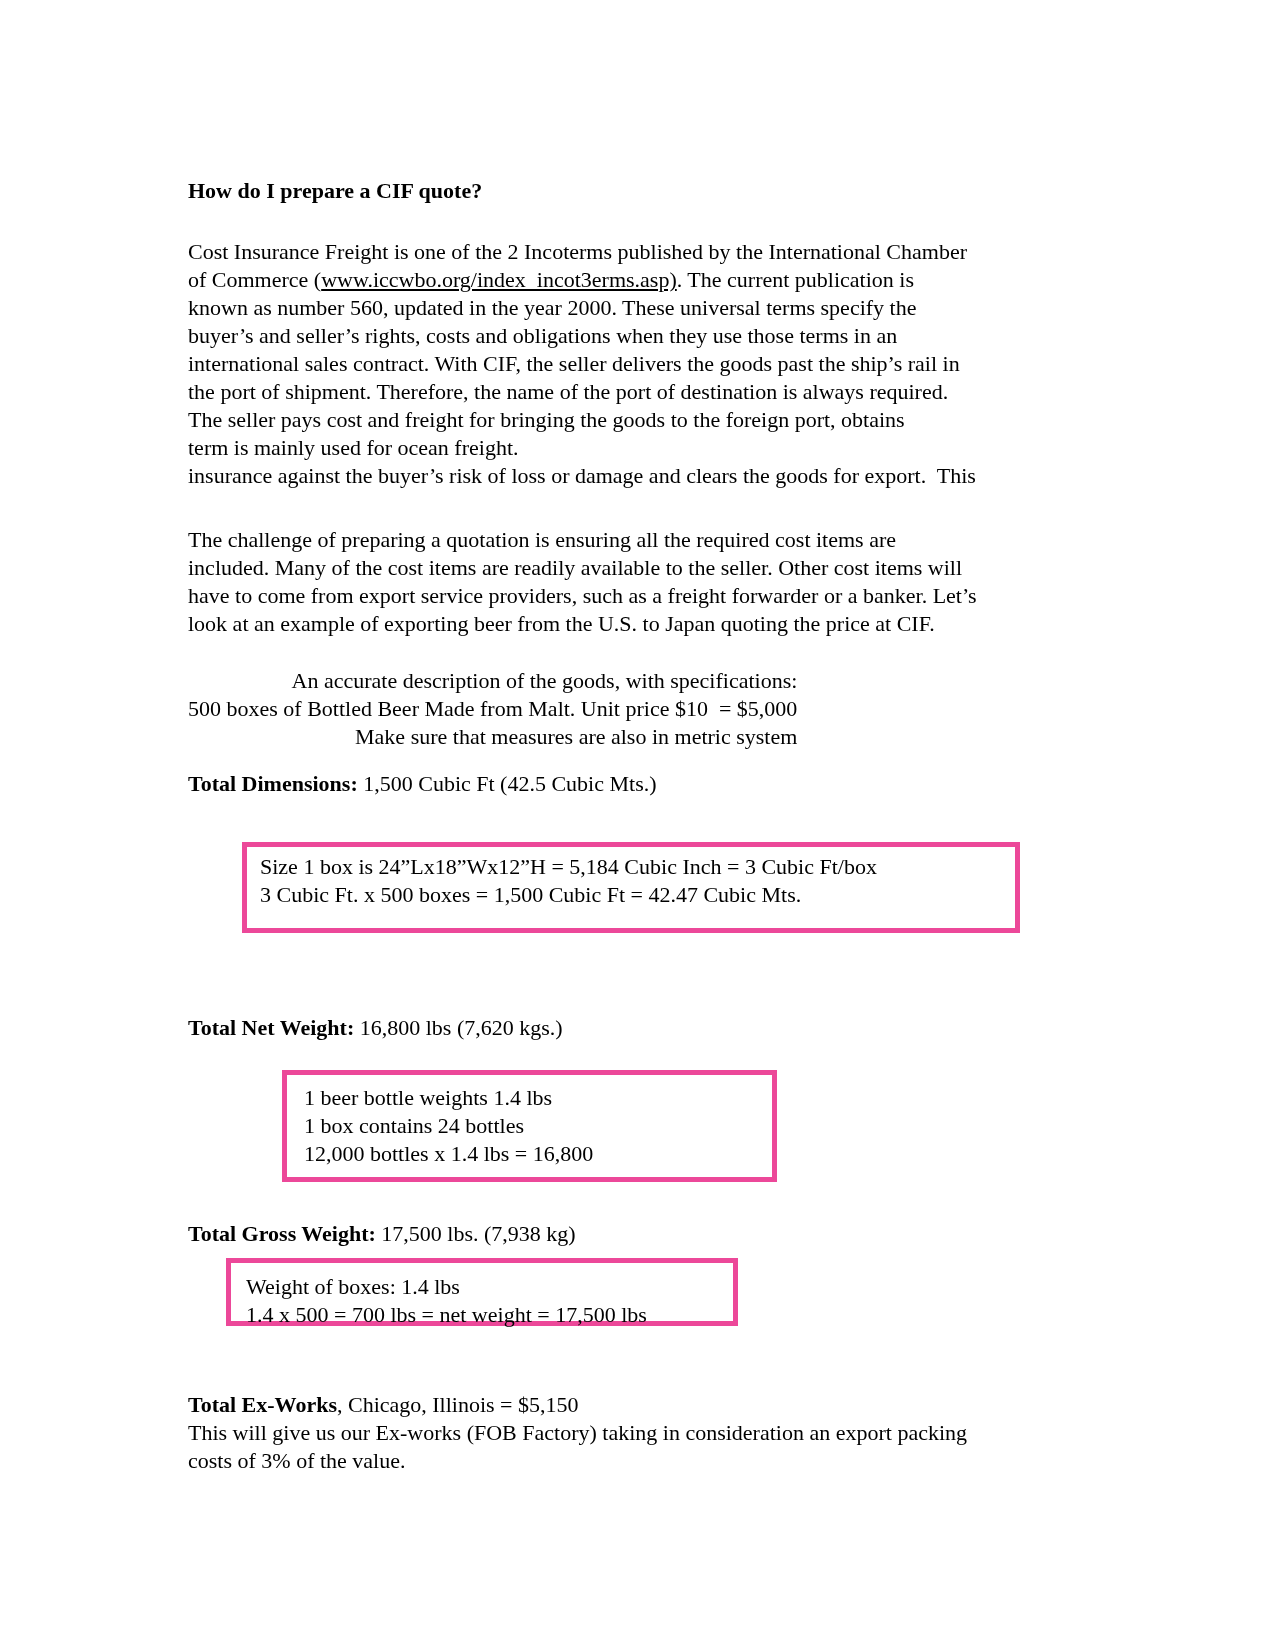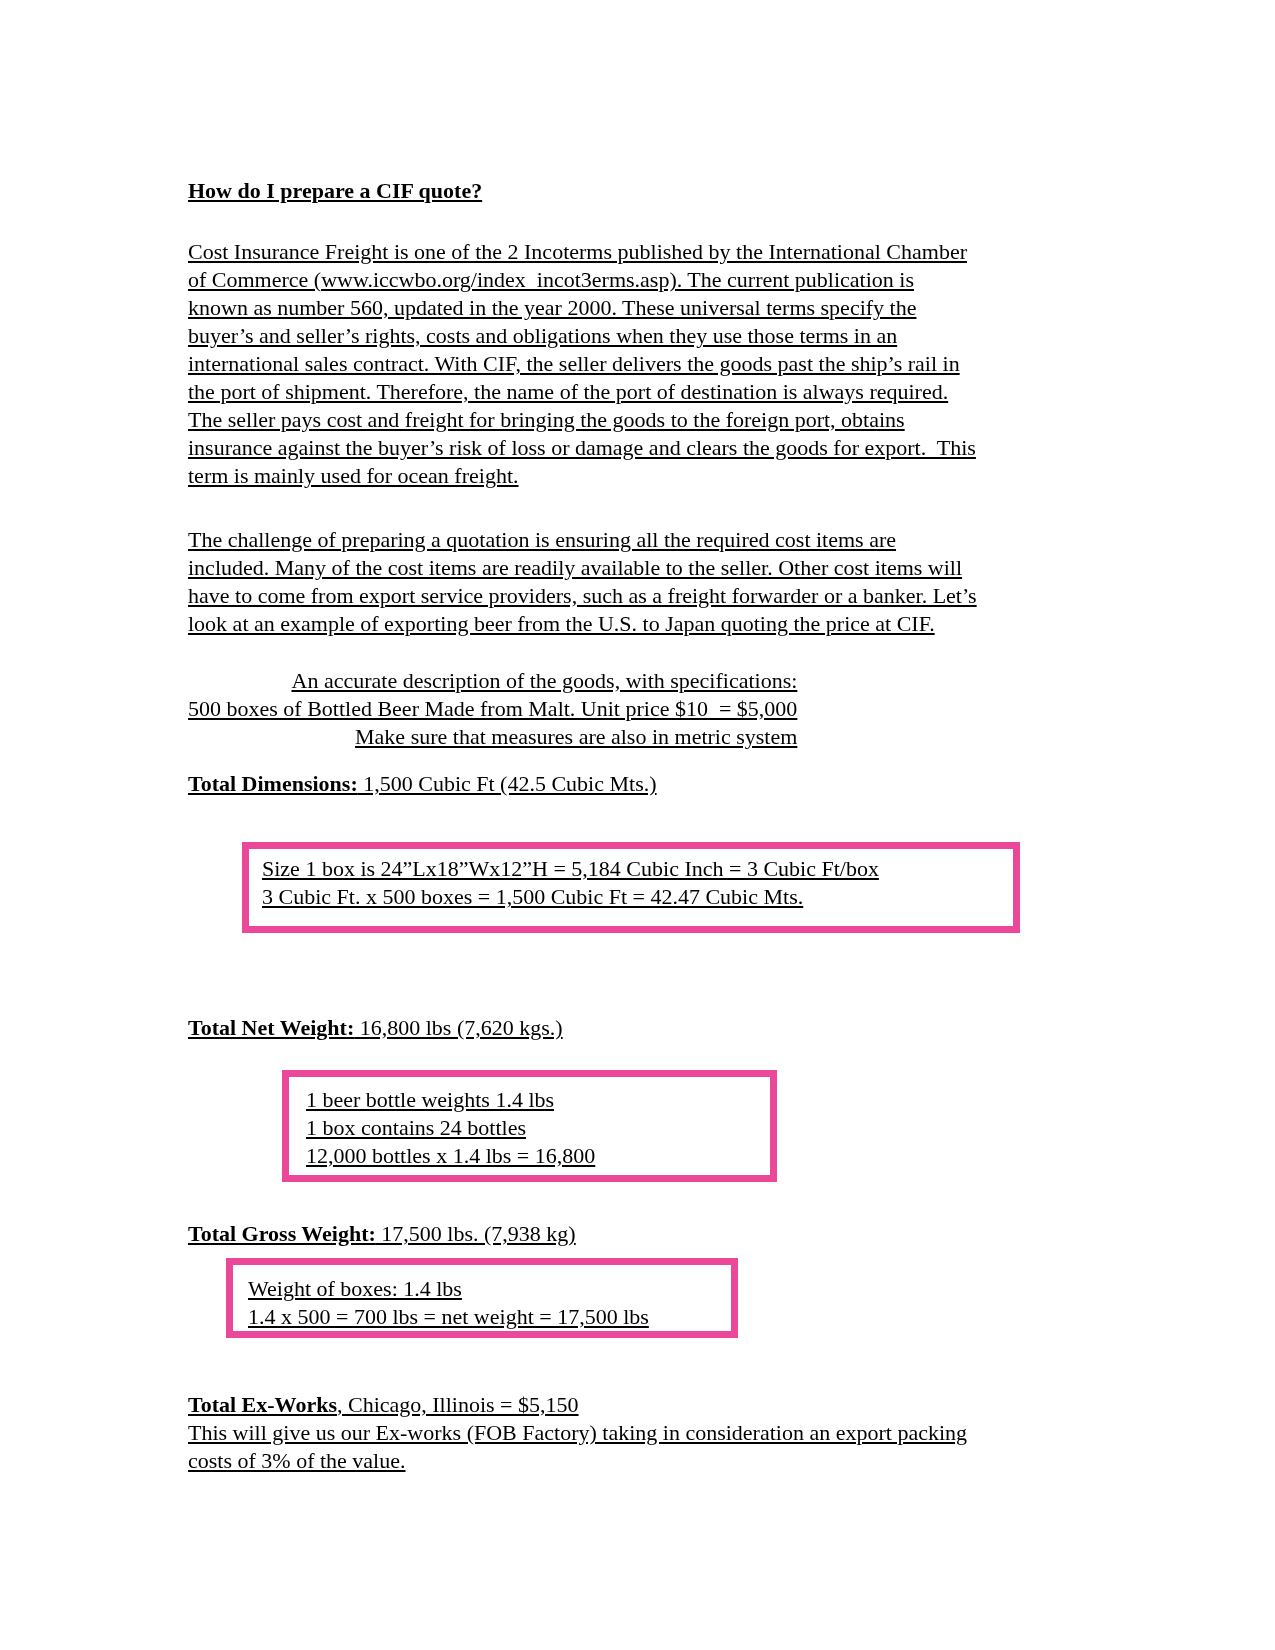--- a/index.html
+++ b/index.html
@@ -17,51 +17,50 @@
     color: #000000;
     overflow: hidden;
   }
   .block {
     position: absolute;
     left: 188px;
   }
   .line {
     white-space: pre;
     line-height: 28px;
-    text-decoration: underline;
   }
   .bold { font-weight: bold; }
   .title-block { top: 177px; }
   .title-block .line { font-weight: bold; }
   .intro-block { top: 238px; }
   .challenge-block { top: 526px; }
   .description-block { top: 667px; text-align: right; }
   .dim-line-block { top: 770px; }
   .net-line-block { top: 1014px; }
   .gross-line-block { top: 1220px; }
   .exworks-block { top: 1391px; }
   .calc-box {
     position: absolute;
     box-sizing: border-box;
-    border: 7px solid #ec4899;
+    border: 5px solid #ec4899;
     background: #ffffff;
   }
   .box-dimensions {
     left: 242px; top: 842px;
     width: 778px; height: 91px;
     padding: 6px 10px 0 13px;
   }
   .box-net {
     left: 282px; top: 1070px;
     width: 495px; height: 112px;
     padding: 9px 8px 0 17px;
   }
   .box-gross {
     left: 226px; top: 1258px;
-    width: 512px; height: 80px;
+    width: 512px; height: 68px;
     padding: 10px 10px 0 15px;
   }
   a.doc-link {
     color: #000000;
     text-decoration: underline;
     cursor: pointer;
   }
 </style>
 </head>
 <body>
@@ -73,22 +72,22 @@
   </div>
 
   <div class="block intro-block">
     <div class="line">Cost Insurance Freight is one of the 2 Incoterms published by the International Chamber</div>
     <div class="line"><span>of Commerce (</span><a class="doc-link">www.iccwbo.org/index_incot3erms.asp)</a><span>. The current publication is</span></div>
     <div class="line">known as number 560, updated in the year 2000. These universal terms specify the</div>
     <div class="line">buyer’s and seller’s rights, costs and obligations when they use those terms in an</div>
     <div class="line">international sales contract. With CIF, the seller delivers the goods past the ship’s rail in</div>
     <div class="line">the port of shipment. Therefore, the name of the port of destination is always required.</div>
     <div class="line">The seller pays cost and freight for bringing the goods to the foreign port, obtains</div>
+    <div class="line">term is mainly used for ocean freight.</div>
     <div class="line">insurance against the buyer’s risk of loss or damage and clears the goods for export.  This</div>
-    <div class="line">term is mainly used for ocean freight.</div>
   </div>
 
   <div class="block challenge-block">
     <div class="line">The challenge of preparing a quotation is ensuring all the required cost items are</div>
     <div class="line">included. Many of the cost items are readily available to the seller. Other cost items will</div>
     <div class="line">have to come from export service providers, such as a freight forwarder or a banker. Let’s</div>
     <div class="line">look at an example of exporting beer from the U.S. to Japan quoting the price at CIF.</div>
   </div>
 
   <div class="block description-block">

